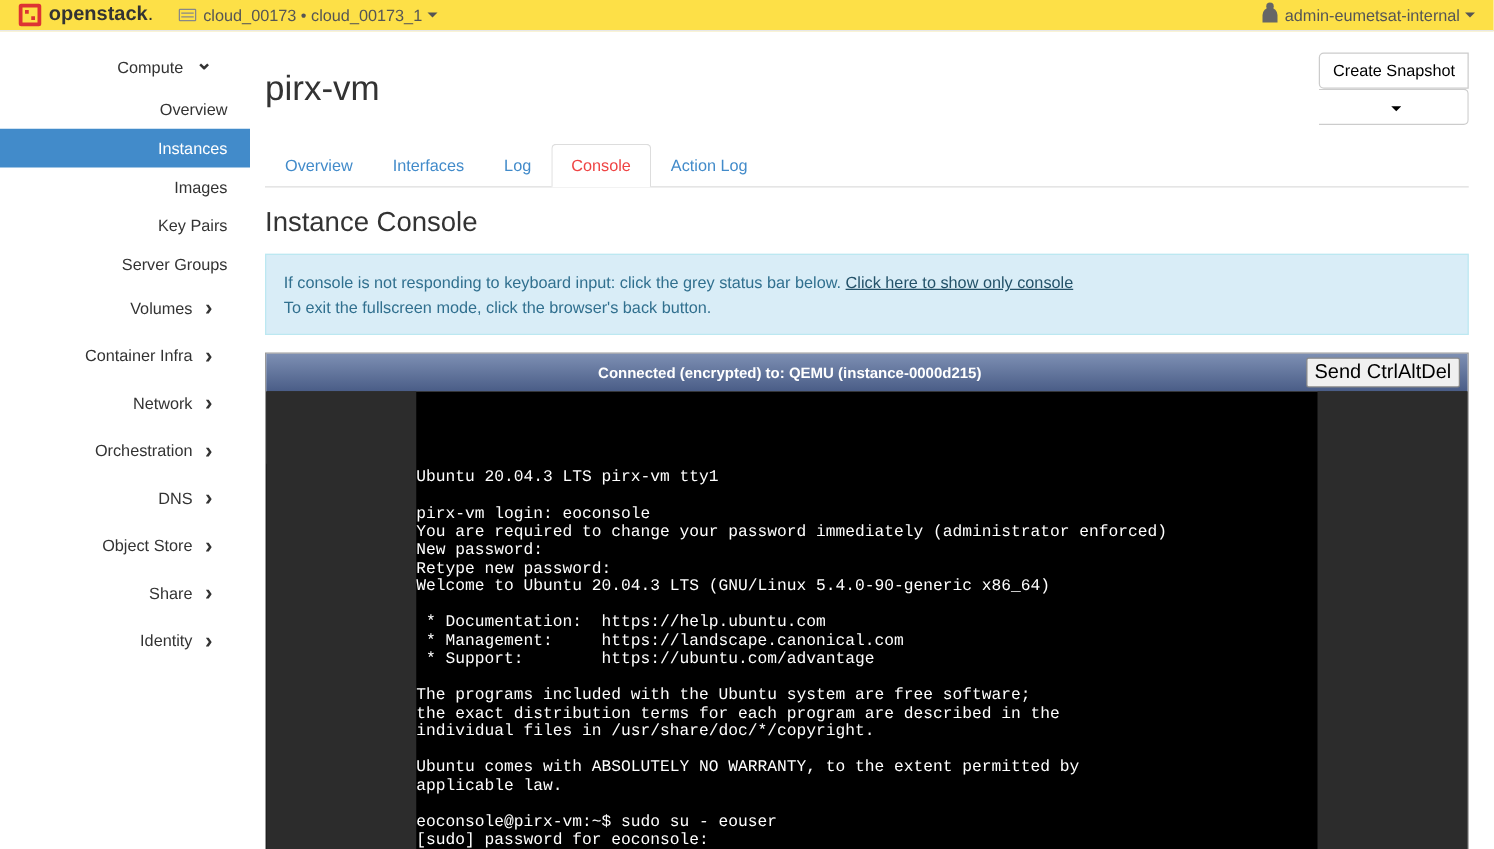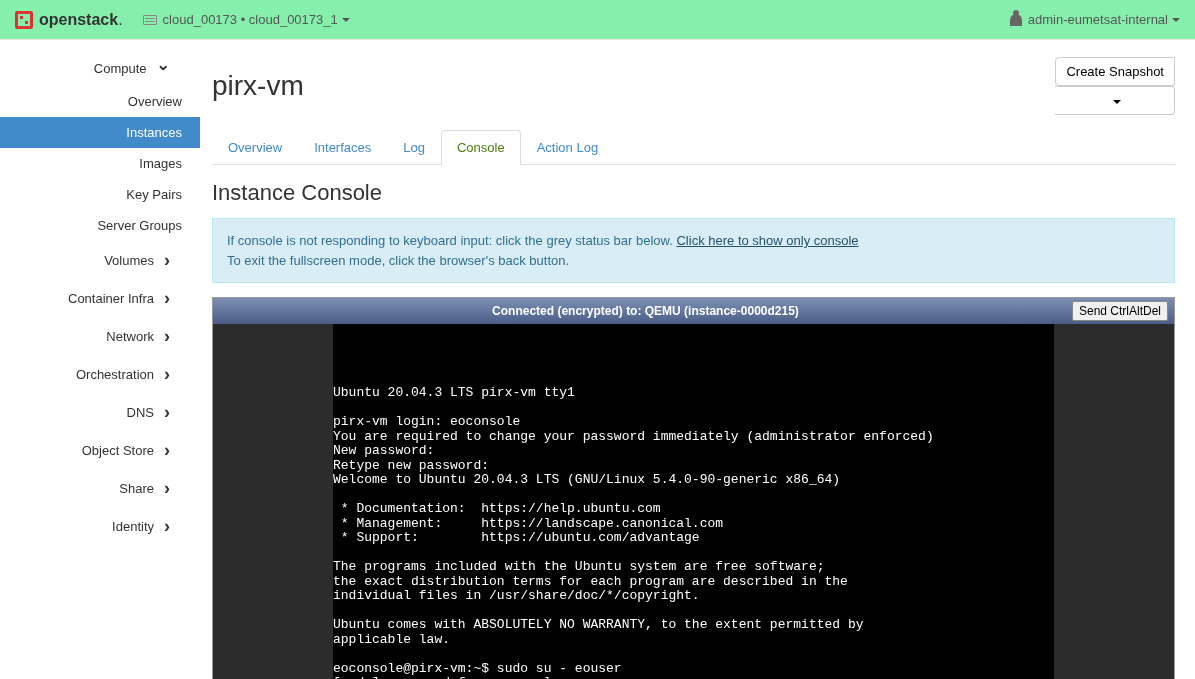--- a/index.html
+++ b/index.html
@@ -1,19 +1,19 @@
 <!DOCTYPE html>
 <html><head>
   <meta charset="utf-8">
   <style>
     * { box-sizing: border-box; margin: 0; padding: 0; }
     body { font-family: "Helvetica Neue", Helvetica, Arial, sans-serif; font-size: 13px; color: #333; background: #fff; }
     
     
-    .topnav { background: #86efac; border-bottom: 1px solid #e7e7e7; height: 40px; display: flex; align-items: center; padding: 0 15px; }
+    .topnav { background: #fde047; border-bottom: 1px solid #e7e7e7; height: 25px; display: flex; align-items: center; padding: 0 15px; }
     .logo { display: flex; align-items: center; font-weight: bold; font-size: 16px; color: #333; }
     .logo-box { width: 18px; height: 18px; border: 3px solid #d33; margin-right: 6px; border-radius: 2px; position: relative; }
     .logo-box::before { content: ''; position: absolute; width: 3px; height: 3px; background: #d33; top: 2px; left: 2px; }
     .logo-box::after { content: ''; position: absolute; width: 3px; height: 3px; background: #d33; bottom: 2px; right: 2px; }
     .dot { font-weight: normal; }
     .project-switch { margin-left: 20px; color: #555; display: flex; align-items: center; cursor: pointer; font-size: 13px; }
     .project-switch .small-icon { width: 14px; height: 10px; border: 1px solid #888; border-radius: 1px; margin-right: 6px; position: relative; }
     .project-switch .small-icon::before { content:''; position:absolute; top:2px; left:1px; right:1px; height:1px; background:#888;}
     .project-switch .small-icon::after { content:''; position:absolute; top:5px; left:1px; right:1px; height:1px; background:#888;}
     .caret { display:inline-block; width:0; height:0; margin-left:4px; vertical-align:middle; border-top:4px solid; border-right:4px solid transparent; border-left:4px solid transparent; }
@@ -35,32 +35,32 @@
     .page-header { display:flex; align-items:center; justify-content: space-between; margin-bottom: 15px; padding-top: 5px;}
     .page-title { font-size: 28px; font-weight: 500; color: #333; }
     .snapshot-group { display:flex;flex-direction:column; }
     .btn { border: 1px solid #ccc; background: #fff; padding: 6px 10px; font-size: 13px; border-radius: 4px; cursor: pointer; }
     .btn-group-left { border-top-right-radius:0; border-bottom-right-radius:0; }
     .btn-group-right { border-top-left-radius:0; border-bottom-left-radius:0; border-left:0; padding: 6px 8px; }
 
     
     .tabs { border-bottom: 1px solid #ddd; display:flex; gap:0; margin-bottom: 15px; }
     .tab { padding: 9px 15px; color: #428bca; cursor: pointer; border: 1px solid transparent; border-bottom: none; margin-bottom: -1px; border-radius: 4px 4px 0 0; }
-    .tab.active { color: #4d7c0f; border-color: #ddd; background: #fff; border-bottom: 1px solid #fff; }
+    .tab.active { color: #ef4444; border-color: #ddd; background: #fff; border-bottom: 1px solid #fff; }
 
     .section-title { font-size: 22px; font-weight: 500; margin-bottom: 12px; }
 
     .alert { background: #d9edf7; border: 1px solid #bce8f1; color: #31708f; padding: 12px 14px; border-radius: 0; margin-bottom: 14px; line-height: 1.5; }
     .alert a { color: #245269; text-decoration: underline; }
 
     
     .console-wrap { border: 1px solid #999; }
     .console-bar { background: linear-gradient(#7d8fb3, #4a5d87); color: #fff; padding: 3px 6px; display:flex; align-items:center; font-size: 12px; font-weight: bold; position: relative; }
     .console-status { flex:1; text-align:center; }
-    .cad-btn { background: #f0f0f0; color: #000; border: 1px solid #888; padding: 2px 6px; font-size: 12px; cursor:pointer; border-radius: 2px; }
+    .cad-btn { background: #f0f0f0; color: #000; border: 1px solid #888; padding: 2px 6px; font-size: 16px; cursor:pointer; border-radius: 2px; }
     .console-body { background: #000; color: #fff; font-family: "Courier New", monospace; font-size: 13px; padding: 0; line-height: 14.5px; white-space: pre; position: relative; overflow:hidden; }
     .console-inner { padding: 4px 0 4px 120px; width: calc(100% - 120px); background:#000; min-height: 390px;}
     .console-sides { position:absolute; top:0; bottom:0; width: 120px; background: #2c2c2c;}
     .console-sides.left { left:0; }
     .console-sides.right { right:0; }
 
     
     .chev-right::before { content: '›'; font-size: 18px; line-height: 1; }
     .chev-down::before { content: '⌄'; font-size: 16px; line-height: 1; position: relative; top: -3px;}
   </style>

